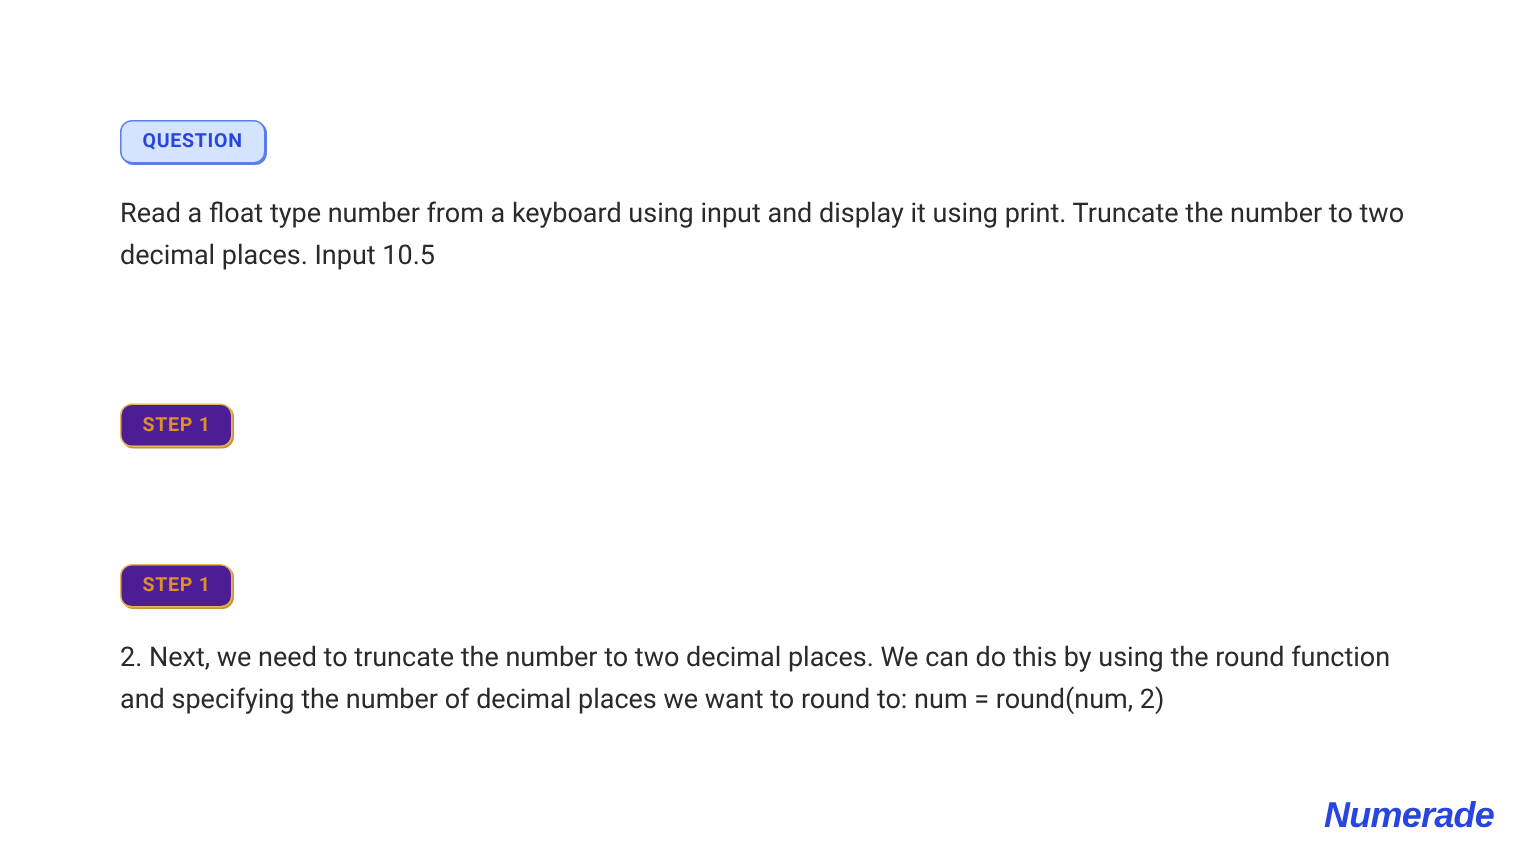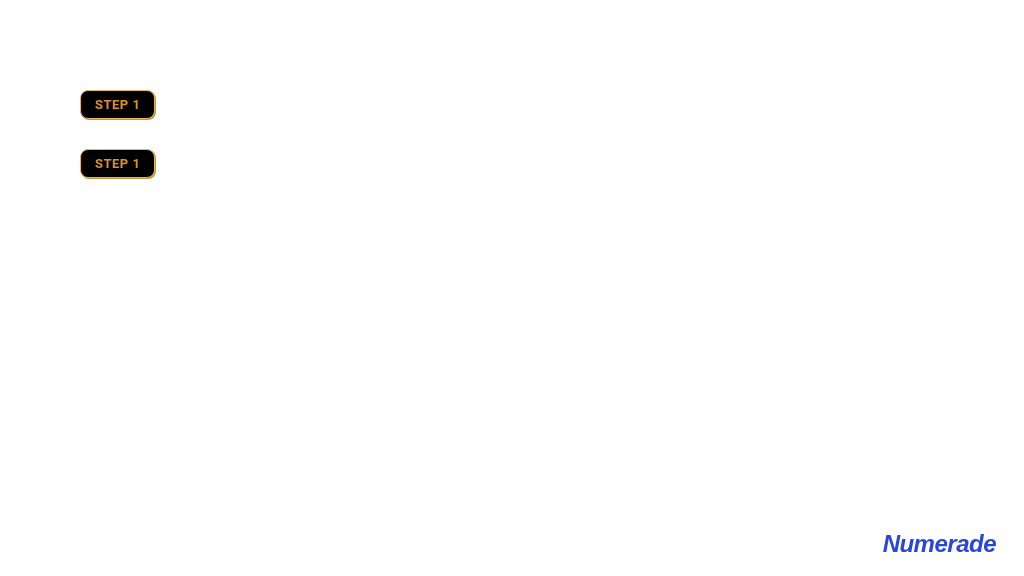--- a/index.html
+++ b/index.html
@@ -26,24 +26,25 @@
       margin-bottom: 20px;
       border: 1.5px solid;
     }
     .badge-question {
       background: #d4e4ff;
       color: #2845e0;
       border-color: #5b7fe8;
       box-shadow: 1px 1px 0 #5b7fe8;
     }
     .badge-step {
-      background: #000000;
+      background: #4c1d95;
       color: #e08f28;
       border-color: #e8b55b;
       box-shadow: 1px 1px 0 #c89430;
+      margin-top: 48px;
     }
     .content-text {
       font-size: 18px;
       line-height: 1.55;
       color: #2a2a2a;
       margin-bottom: 36px;
       font-weight: 400;
     }
     .section {
       margin-bottom: 10px;
@@ -57,23 +58,26 @@
       font-weight: 700;
       color: #2845e0;
       font-style: italic;
       letter-spacing: -0.5px;
     }
   </style>
 </head>
 <body>
 
 <div class="section">
+  <div class="badge badge-question">QUESTION</div>
+  <p class="content-text">Read a float type number from a keyboard using input and display it using print. Truncate the number to two decimal places. Input 10.5</p>
 </div>
 
 <div class="section">
   <div class="badge badge-step">STEP 1</div>
 </div>
 
 <div class="section">
   <div class="badge badge-step">STEP 1</div>
+  <p class="content-text">2. Next, we need to truncate the number to two decimal places. We can do this by using the round function and specifying the number of decimal places we want to round to: num = round(num, 2)</p>
 </div>
 
 <div class="logo">Numerade</div>
 
 </body></html>

